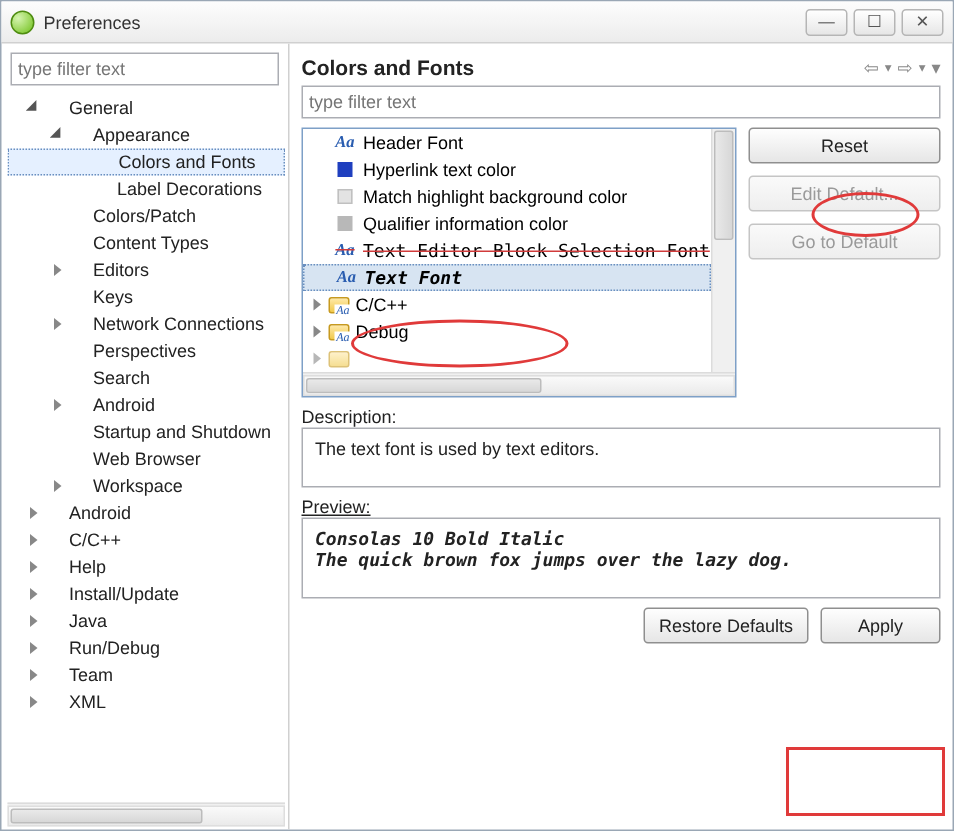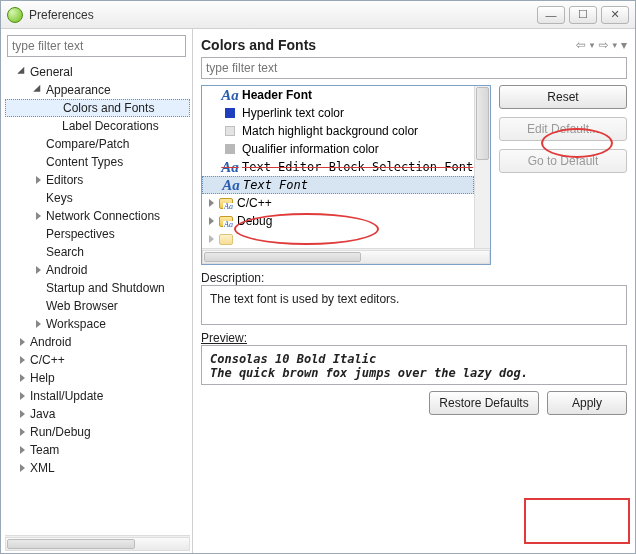--- a/index.html
+++ b/index.html
@@ -7,21 +7,21 @@
   .window { width: 636px; height: 554px; border: 1px solid #9aa7b5; background: #fff; display: flex; flex-direction: column; position: relative; }
   .titlebar { height: 28px; display: flex; align-items: center; padding: 0 6px; border-bottom: 1px solid #d0d0d0; background: linear-gradient(#fdfdfd,#ececec); }
   .titlebar .app-icon { width:16px; height:16px; border-radius:50%; background: radial-gradient(circle at 30% 30%, #d6f5b0, #6fbf1a); border:1px solid #4e8c10; margin-right:6px;}
   .titlebar .title { flex:1; color:#333; }
   .win-btns { display:flex; gap:4px; }
   .win-btn { width:28px; height:18px; border:1px solid #b5b5b5; border-radius:3px; background:linear-gradient(#fff,#e6e6e6); display:flex; align-items:center; justify-content:center; font-family: Arial, sans-serif; font-size:11px; color:#555; cursor:pointer;}
   .content { flex:1; display:flex; overflow:hidden; }
   .left-pane { width:192px; border-right:1px solid #d0d0d0; display:flex; flex-direction:column; padding:4px 2px 2px 4px;}
   .filter { background:#fff; border:1px solid #abadb3; padding:3px 4px; color:#777; width: calc(100% - 6px); margin:2px 4px 4px 2px;}
   .tree { flex:1; overflow:auto; padding:2px 0 20px 0;}
-  .tree-row { display:flex; align-items:center; height:18px; padding-left:4px; cursor:default;}
+  .tree-row { display:flex; align-items:center; height:18px; padding-left:4px; cursor:default;gap:16px;}
   .tree-row.sel { background:#e5f0ff; border:1px dotted #6a8fbf; }
   .tw { width:11px; height:11px; display:inline-flex; align-items:center; justify-content:center; margin-right:2px; }
   .tw::before { content:""; width:0; height:0; display:block;}
   .tw.exp::before { border-left:5px solid #555; border-top:5px solid transparent; border-bottom:5px solid transparent; transform: rotate(45deg);}
   .tw.col::before { border-left:5px solid #888; border-top:4px solid transparent; border-bottom:4px solid transparent;}
   .tree-label { color:#222; white-space:nowrap;}
   .lvl1 { padding-left:12px;} .lvl2 { padding-left:28px;} .lvl3 { padding-left:44px;}
   .hscroll { height:16px; background:#f0f0f0; border-top:1px solid #dcdcdc; display:flex; align-items:center;}
   .hscroll .track { flex:1; height:14px; background:linear-gradient(#fafafa,#eaeaea); position:relative; border:1px solid #dedede;}
   .hscroll .thumb { position:absolute; left:1px; top:1px; height:10px; width:70%; background:linear-gradient(#e9e9e9,#d7d7d7); border:1px solid #bcbcbc; border-radius:2px;}
@@ -30,40 +30,40 @@
   .heading { font-weight:bold; font-size:14px; color:#222;}
   .nav-icons { display:flex; gap:4px; align-items:center; color:#888;}
   .nav-icons span { cursor:pointer; font-size:12px;}
   .subtext { margin:6px 0 4px 0; color:#222;}
   .sub-filter { border:1px solid #abadb3; padding:3px 4px; color:#777; width:100%; background:#fff;}
   .mid-row { display:flex; gap:8px; margin-top:6px;}
   .listbox { border:1px solid #7ea0c7; width:290px; height:180px; background:#fff; display:flex; flex-direction:column; overflow:hidden;}
   .list-scroll { flex:1; overflow:hidden; position:relative;}
   .list-item { display:flex; align-items:center; height:18px; padding-left:20px; white-space:nowrap;}
   .list-item .glyph { width:16px; display:inline-flex; align-items:center; justify-content:center; margin-right:4px;}
-  .aa-ic { font-style:italic; color:#2a5db0; font-family: "Times New Roman", serif; font-weight:bold; font-size:15px;}
+  .aa-ic { font-style:italic; color:#2a5db0; font-family: "Times New Roman", serif; font-weight:bold; font-size:11px;}
   .sq { width:10px; height:10px;}
   .sq.blue { background:#1f3fbf; }
   .sq.lgrey { background:#e3e3e3; border:1px solid #c0c0c0;}
   .sq.grey { background:#b8b8b8;}
   .list-item.sel { background:#d7e4f2; border:1px dotted #6a8fbf; }
   .list-item.strike { text-decoration: line-through; text-decoration-color:#d13b3b;}
   .folder-row { padding-left:4px; display:flex; align-items:center; height:18px;}
   .folder-row .tw { margin-right:2px;}
   .folder-ic { width:14px; height:11px; background:linear-gradient(#ffe9a8,#f0c94c); border:1px solid #c79a20; border-radius:2px; margin-right:4px; position:relative;}
   .folder-ic.aa::after { content:"Aa"; position:absolute; right:-2px; bottom:-3px; font-size:8px; font-style:italic; color:#2a5db0; font-family:"Times New Roman",serif; background:#fff; line-height:8px; padding:0 1px;}
   .vscrollbar { width:16px; background:#f0f0f0; border-left:1px solid #dcdcdc; position:relative;}
   .vscrollbar .vthumb { position:absolute; left:1px; right:1px; top:1px; height:45%; background:linear-gradient(to right,#e9e9e9,#d7d7d7); border:1px solid #bcbcbc; border-radius:2px;}
   .btn-col { display:flex; flex-direction:column; gap:8px; flex:1;}
   .btn { height:24px; min-width:100px; border:1px solid #8f8f8f; border-radius:3px; background:linear-gradient(#fefefe,#e6e6e6); color:#222; display:flex; align-items:center; justify-content:center; cursor:pointer;}
   .btn.disabled { color:#9a9a9a; border-color:#c5c5c5; background:linear-gradient(#fafafa,#eeeeee); cursor:default;}
   .section-label { margin-top:6px; color:#222;}
   .textblock { border:1px solid #abadb3; background:#fff; padding:6px 8px; color:#222;}
   .desc-box { height: 40px; }
-  .preview-box { height:40px; font-family: Consolas, monospace; font-style:italic; font-weight:bold; font-size:12px; white-space:pre; overflow:hidden;}
+  .preview-box { height:54px; font-family: Consolas, monospace; font-style:italic; font-weight:bold; font-size:12px; white-space:pre; overflow:hidden;}
   .bottom-row { display:flex; justify-content:flex-end; gap:8px; margin-top:6px;}
   
   .anno { position:absolute; pointer-events:none; }
   .anno.rect { border:2px solid #e03a3a; }
   .anno.ellipse { border:2px solid #e03a3a; border-radius:50%; }
 </style>
 </head>
 <body>
 
 <div class="window">
@@ -94,21 +94,21 @@
         <div class="tree-row lvl3 sel">
             <span class="tw"></span>
             <span class="tree-label">Colors and Fonts</span>
           </div>
         <div class="tree-row lvl3">
             <span class="tw"></span>
             <span class="tree-label">Label Decorations</span>
           </div>
         <div class="tree-row lvl2">
             <span class="tw"></span>
-            <span class="tree-label">Compare/Patch</span>
+            <span class="tree-label">Colors/Patch</span>
           </div>
         <div class="tree-row lvl2">
             <span class="tw"></span>
             <span class="tree-label">Content Types</span>
           </div>
         <div class="tree-row lvl2">
             <span class="tw col"></span>
             <span class="tree-label">Editors</span>
           </div>
         <div class="tree-row lvl2">
@@ -197,21 +197,21 @@
       <input class="sub-filter" placeholder="type filter text" style="">
 
       <div class="mid-row">
         <div class="listbox">
           <div style="display:flex; flex:1; overflow:hidden;">
             <div class="list-scroll" style="flex:1;">
               <div class="list-item">
                   <span class="glyph">
                     <span class="aa-ic">Aa</span>
                   </span>
-                  <span style="font-weight:bold;">Header Font</span>
+                  <span style="font-weight:normal;">Header Font</span>
                 </div>
               <div class="list-item">
                   <span class="glyph">
                     <span class="sq blue"></span>
                   </span>
                   <span>Hyperlink text color</span>
                 </div>
               <div class="list-item">
                   <span class="glyph">
                     <span class="sq lgrey"></span>
@@ -227,21 +227,21 @@
               <div class="list-item strike">
                   <span class="glyph">
                     <span class="aa-ic">Aa</span>
                   </span>
                   <span style="font-family:Consolas,monospace;">Text Editor Block Selection Font</span>
                 </div>
               <div class="list-item sel">
                   <span class="glyph">
                     <span class="aa-ic">Aa</span>
                   </span>
-                  <span style="font-family:Consolas,monospace; font-weight:normal; font-style:italic;">Text Font</span>
+                  <span style="font-family:Consolas,monospace; font-weight:bold; font-style:italic;">Text Font</span>
                 </div>
               <div class="folder-row">
                   <span class="tw col"></span>
                   <span class="folder-ic aa"></span>
                   <span>C/C++</span>
                 </div>
               <div class="folder-row">
                   <span class="tw col"></span>
                   <span class="folder-ic aa"></span>
                   <span>Debug</span>

